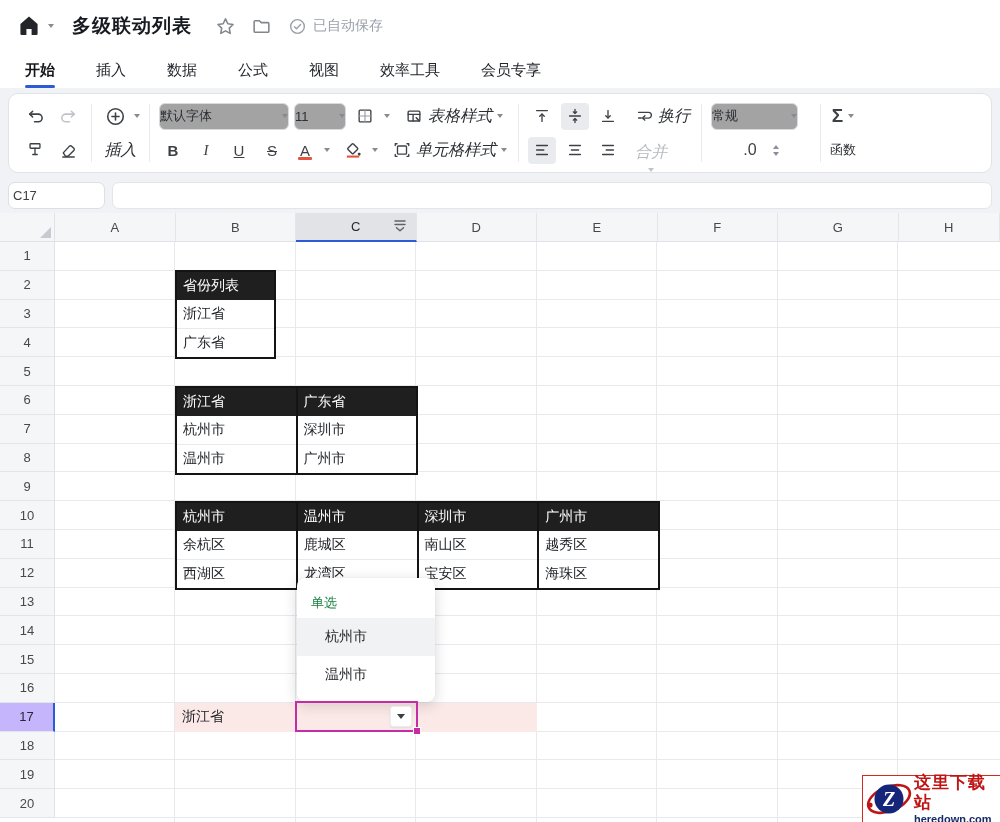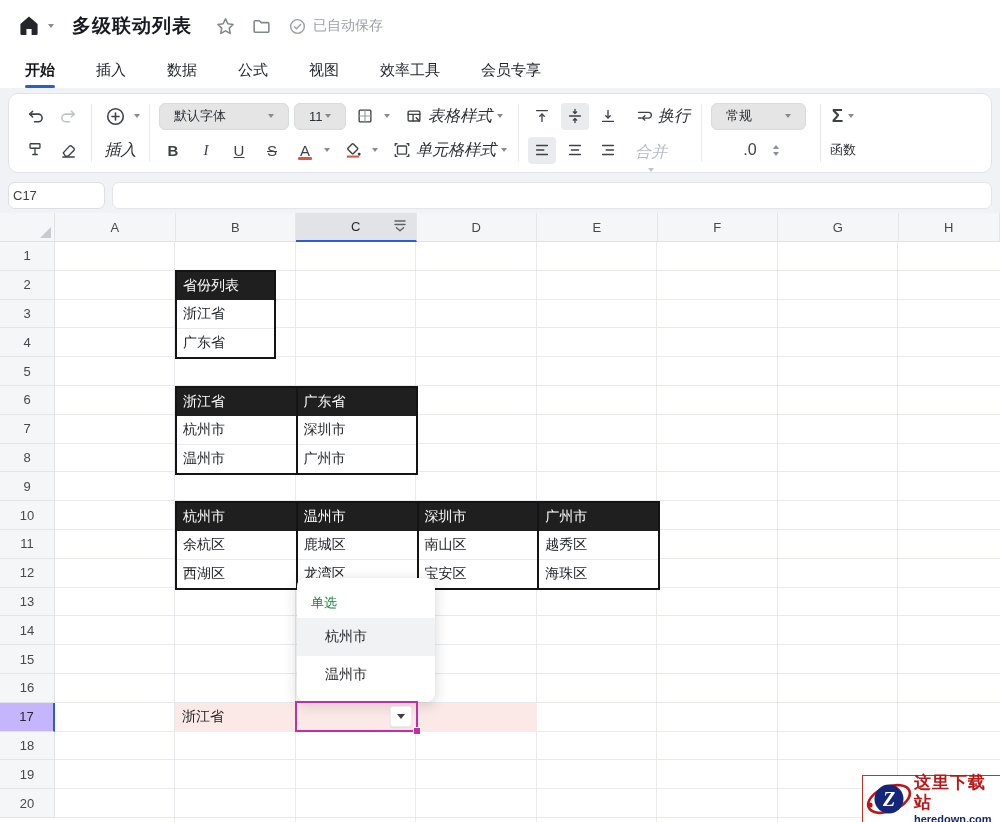--- a/index.html
+++ b/index.html
@@ -27,22 +27,22 @@
   .rg { display:flex; flex-direction:column; gap:7px; }
   .rrow { display:flex; align-items:center; gap:5px; height:27px; }
   .rsep { width:1px; height:58px; background:#e8eaed; margin:0 9px; flex:0 0 1px; }
   .ibtn { display:flex; align-items:center; justify-content:center; min-width:28px; height:27px; border-radius:4px; cursor:default; }
   .ibtn.hl { background:#e9ebee; }
   .ibtn svg { display:block; }
   .lblbtn { display:flex; align-items:center; gap:5px; font-size:16px; color:#2c2f34; height:27px; padding:0 2px;font-style:italic; }
   .lblbtn.gray, .gray { color:#b7bbc1; }
   .caret { width:0; height:0; border-left:3.5px solid transparent; border-right:3.5px solid transparent; border-top:4.5px solid #868b92; display:inline-block; }
   .caret.light { border-top-color:#c0c4c9; }
-  .selbox { display:flex; align-items:center; justify-content:space-between; border:1px solid #d7dade; border-radius:6px; height:27px; padding:0 14px; font-size:13px; color:#2c2f34; background:#e5e5e5; }
-  .fontbox { width:130px; } .sizebox { width:52px; } .fmtbox { width:95px;gap:24px; }
+  .selbox { display:flex; align-items:center; justify-content:space-between; border:1px solid #d7dade; border-radius:6px; height:27px; padding:0 0; font-size:13px; color:#2c2f34; background:#a3a3a3; }
+  .fontbox { width:130px; } .sizebox { width:52px; } .fmtbox { width:87px;gap:24px; }
   .bius { font-size:15px; color:#3d4146; width:26px; text-align:center; }
   .b-b { font-weight:bold; } .b-i { font-style:italic; font-family:"Liberation Serif",serif; }
   .b-u { text-decoration:underline; } .b-s { text-decoration:line-through; }
   .acolor { position:relative; font-size:15px; color:#3d4146; font-weight:500; padding:0 1px; }
   .acolor::after { content:""; position:absolute; left:-1px; right:-1px; bottom:-1px; height:2.5px; background:#e2543f; border-radius:1px; }
   .dec-row { display:flex; align-items:center; justify-content:center; gap:16px; width:100px; }
   .dec-label { font-size:16px; color:#3d4146; }
   .stepper { display:flex; flex-direction:column; gap:3px; }
   .stup { width:0;height:0;border-left:3.5px solid transparent;border-right:3.5px solid transparent;border-bottom:4.5px solid #8a8f96; }
   .stdn { width:0;height:0;border-left:3.5px solid transparent;border-right:3.5px solid transparent;border-top:4.5px solid #8a8f96; }

